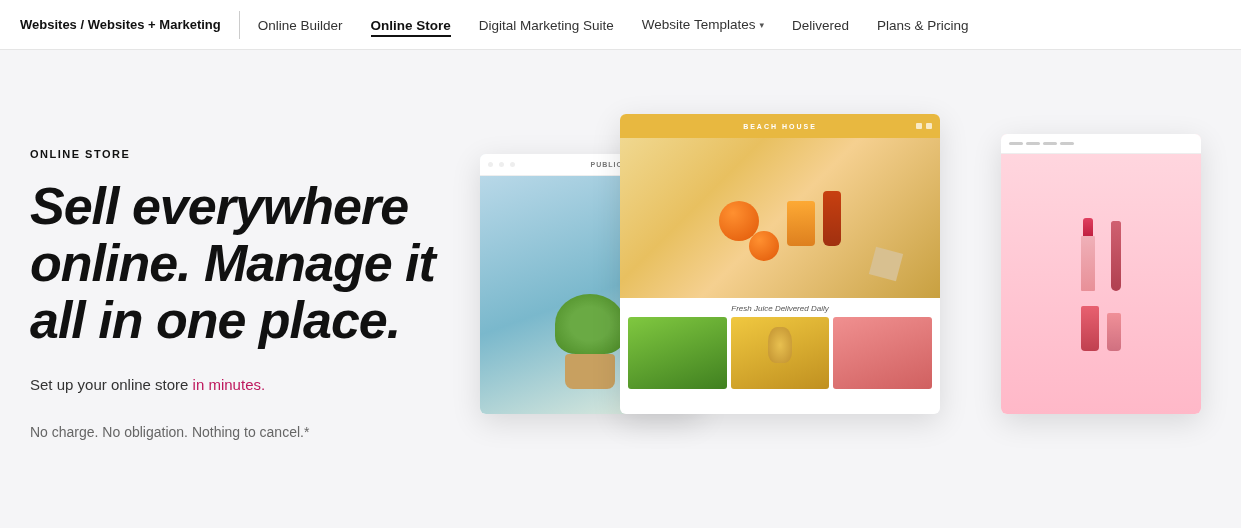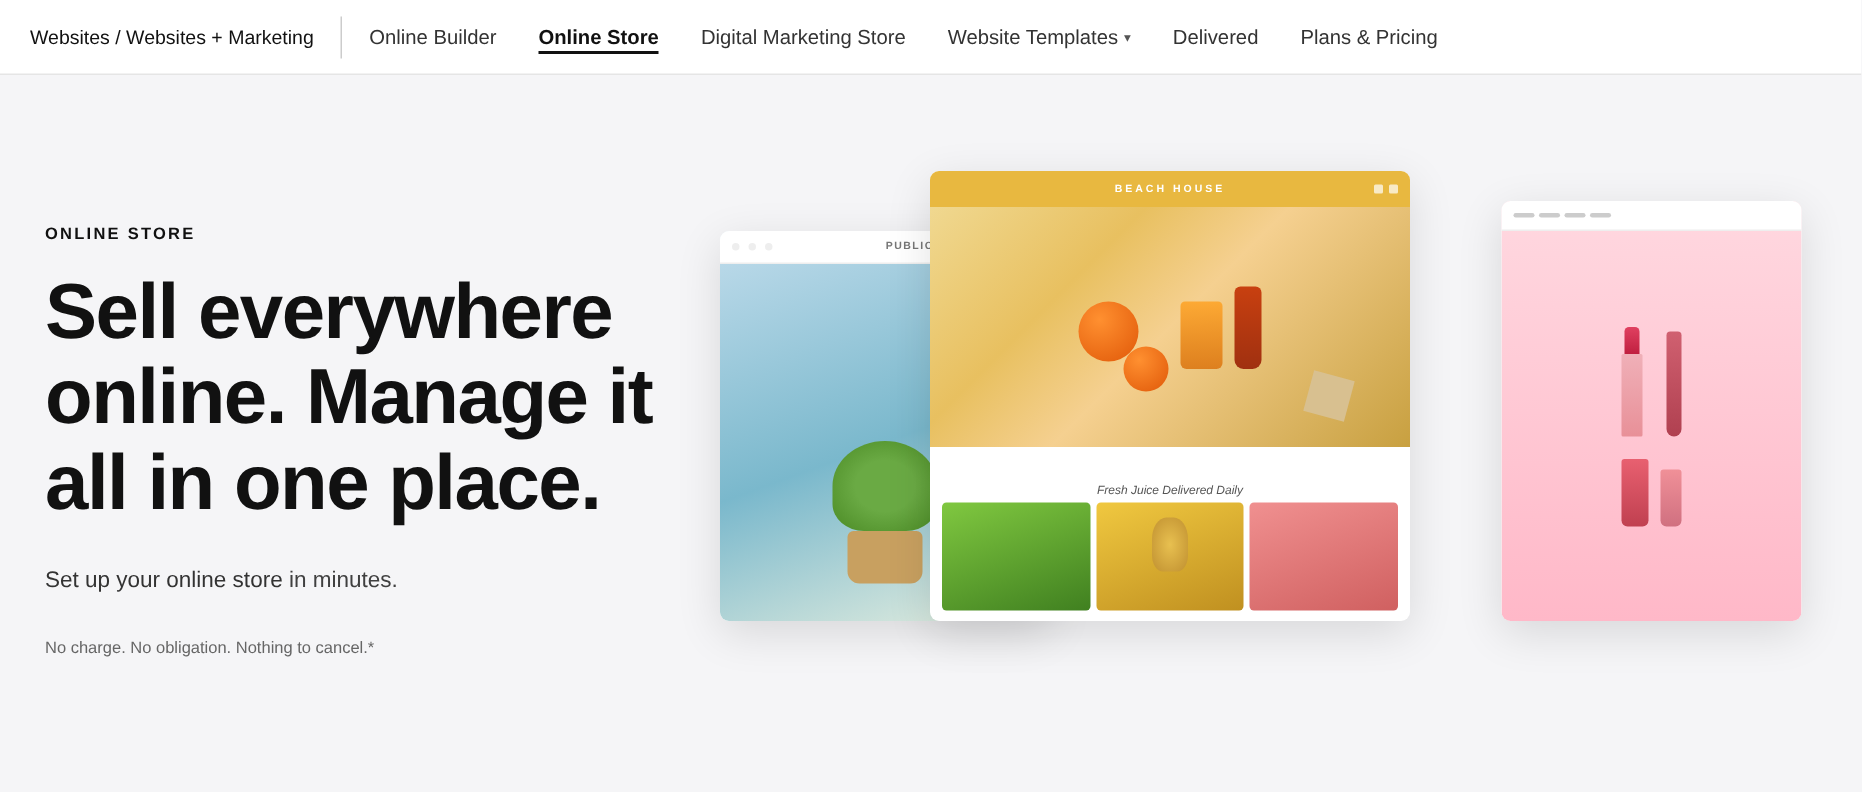--- a/index.html
+++ b/index.html
@@ -17,21 +17,21 @@
       align-items: center;
       background: #fff;
       padding: 0 20px;
       height: 50px;
       border-bottom: 1px solid #e5e5e5;
       position: relative;
       z-index: 10;
     }
     .nav-brand {
       font-size: 13px;
-      font-weight: 400;
+      font-weight: 700;
       color: #111;
       white-space: nowrap;
       margin-right: 18px;
     }
     .nav-divider {
       width: 1px;
       height: 28px;
       background: #ccc;
       margin-right: 18px;
     }
@@ -89,46 +89,47 @@
       text-transform: uppercase;
       margin-bottom: 18px;
     }
     .hero-headline {
       font-size: 52px;
       font-weight: 800;
       line-height: 1.1;
       color: #111;
       margin-bottom: 24px;
       letter-spacing: -1px;
+      font-style: italic;
     }
     .hero-subtext {
       font-size: 15px;
       color: #333;
       margin-bottom: 28px;
       line-height: 1.5;
     }
     .hero-subtext span.highlight {
-      color: #404040;
+      color: #be185d;
       text-align: center;
     }
     .cta-button {
       display: inline-block;
       background: #111;
       color: #fff;
       font-size: 15px;
       font-weight: 700;
       padding: 16px 40px;
       border: none;
       cursor: pointer;
       text-decoration: none;
       border-radius: 2px;
       margin-bottom: 16px;
     }
     .disclaimer {
-      font-size: 11px;
+      font-size: 14px;
       color: #666;
     }
 
     
     .right-side {
       flex: 1;
       position: relative;
       height: 400px;
       margin-left: 40px;
     }
@@ -291,21 +292,21 @@
       background: #d8c090;
       transform: rotate(15deg);
       position: absolute;
       bottom: 20px;
       right: 40px;
     }
     .card-middle-subtitle {
       text-align: center;
       font-size: 8px;
       color: #555;
-      padding: 24px 0 4px;
+      padding: 6px 0 4px;
       font-style: italic;
     }
     .card-middle-thumbnails {
       display: flex;
       gap: 4px;
       padding: 0 8px 8px;
       height: 80px;
     }
     .thumb {
       flex: 1;
@@ -421,21 +422,21 @@
   <span class="nav-brand">Websites / Websites + Marketing</span>
   <div class="nav-divider"></div>
   <ul class="nav-links">
     <li>
       <a href="#">Online Builder</a>
     </li>
     <li>
       <a href="#" class="active">Online Store</a>
     </li>
     <li>
-      <a href="#">Digital Marketing Store</a>
+      <a href="#">Digital Marketing Suite</a>
     </li>
     <li>
       <span class="with-arrow">
         <span>Website Templates</span>
         <span class="chevron-icon">▾</span>
       </span>
     </li>
     <li>
       <a href="#">Delivered</a>
     </li>

